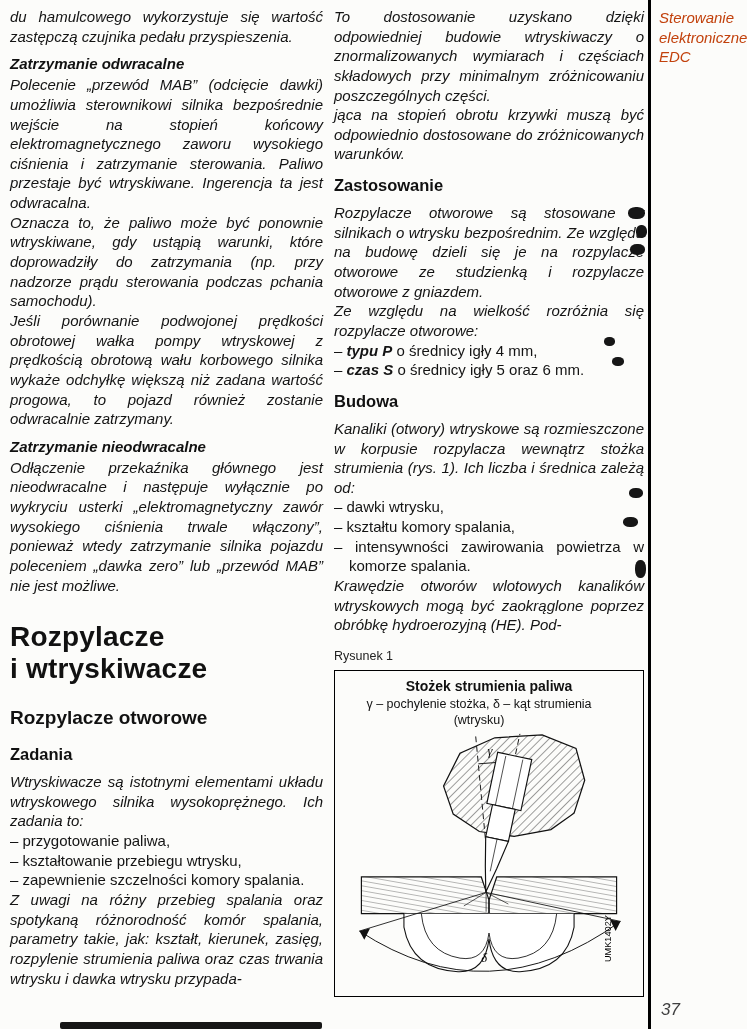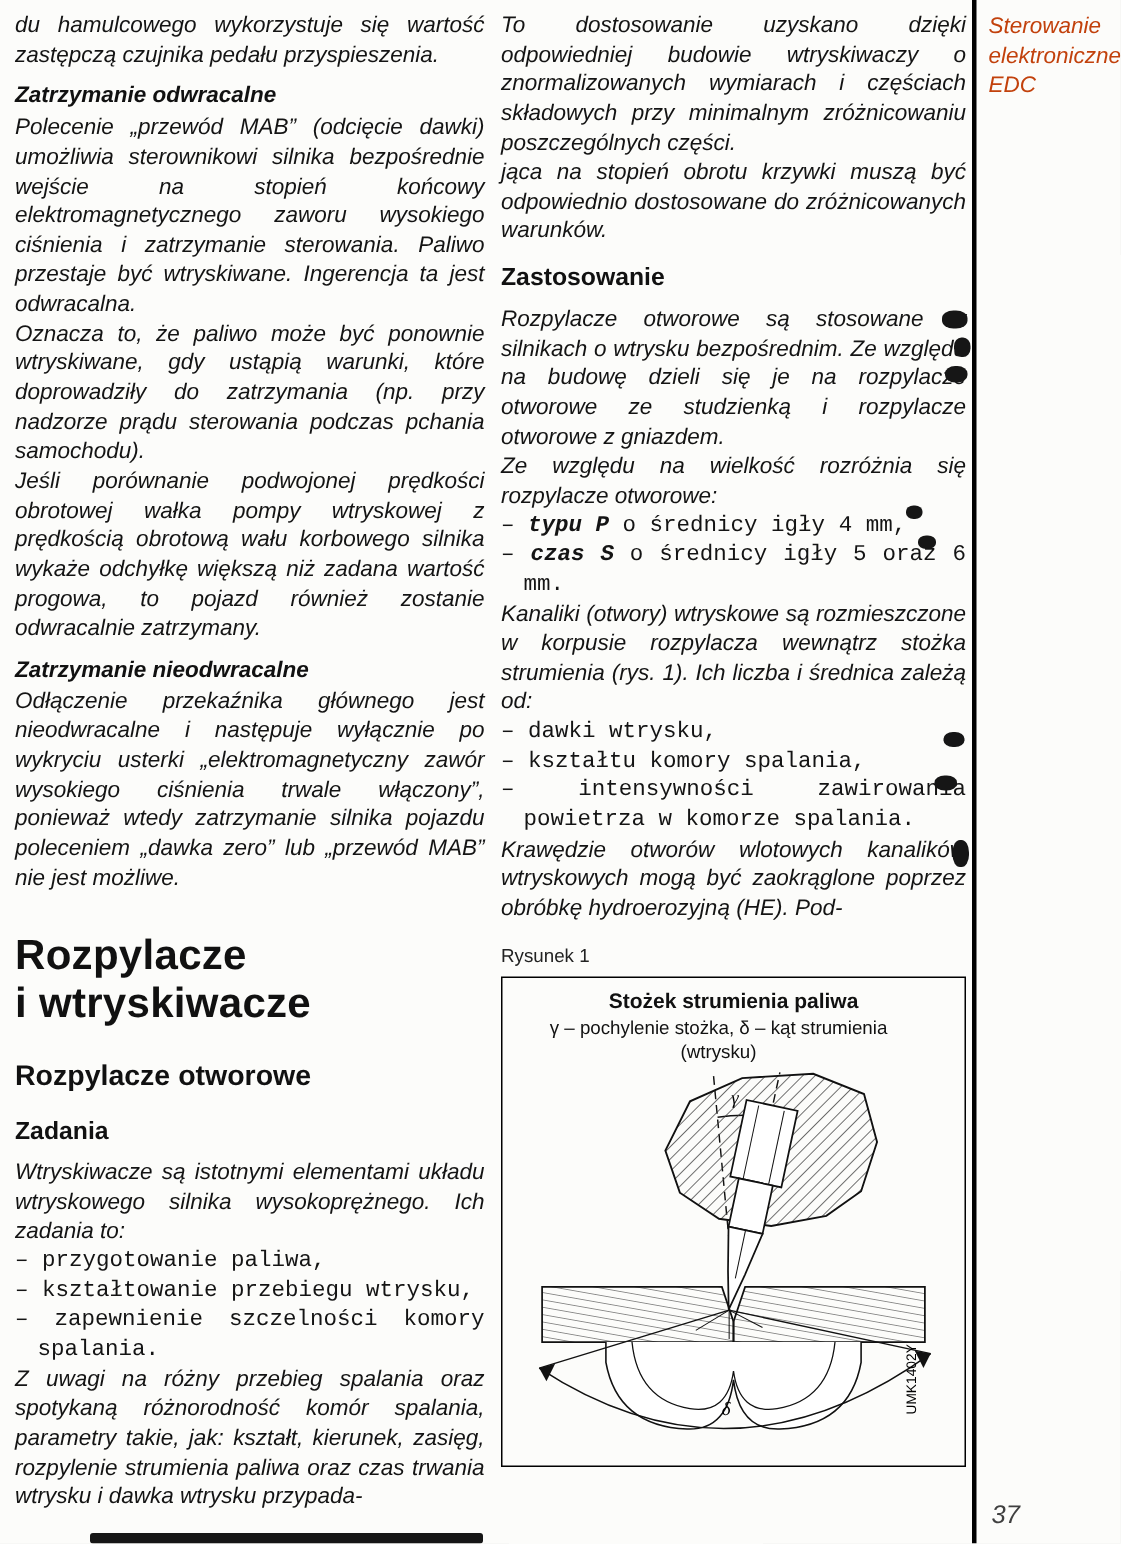--- a/index.html
+++ b/index.html
@@ -20,21 +20,21 @@
     margin:9px 0 3px; font-size:15px; font-weight:bold; font-style:italic;
   }
   .h-sub { margin:12px 0 8px; font-size:16.5px; font-weight:bold; }
   .h-big {
     margin:26px 0 22px; font-size:28px; font-weight:bold; line-height:1.14;
     letter-spacing:0.2px;
   }
   .h-big span { display:block; }
   .h-section { margin:0 0 16px; font-size:19px; font-weight:bold; }
   h1,h2,h3,h4 { font-weight:bold; }
-  .list { margin:0;font-family:Liberation Mono, monospace; }
+  .list { margin:0; }
   .li {
     font-size:15px; line-height:1.31; text-align:justify;
     padding-left:15px; text-indent:-15px; color:#141414;
   }
   .li .lead { font-weight:bold; font-style:italic; }
   .figure-label { margin:14px 0 7px; font-size:12.5px; color:#222; }
   .figure-box {
     border:1.5px solid #000; padding:7px 8px 4px; background:#fcfcfa;text-align:center;
   }
   .figure-title { font-size:14px; font-weight:bold; margin:0 0 2px; }
@@ -95,20 +95,21 @@
     <p class="body">jąca na stopień obrotu krzywki muszą być odpowiednio dostosowane do zróżnicowanych warunków.</p>
 
     <h3 class="h-sub">Zastosowanie</h3>
     <p class="body">Rozpylacze otworowe są stosowane w silnikach o wtrysku bezpośrednim. Ze względu na budowę dzieli się je na rozpylacze otworowe ze studzienką i rozpylacze otworowe z gniazdem.</p>
     <p class="body">Ze względu na wielkość rozróżnia się rozpylacze otworowe:</p>
     <div class="list">
       <div class="li"><span>–</span> <span class="lead">typu P</span> <span>o średnicy igły 4 mm,</span></div>
       <div class="li"><span>–</span> <span class="lead">czas S</span> <span>o średnicy igły 5 oraz 6 mm.</span></div>
     </div>
 
+    <h3 class="h-sub">Budowa</h3>
     <p class="body">Kanaliki (otwory) wtryskowe są rozmieszczone w korpusie rozpylacza wewnątrz stożka strumienia (rys. 1). Ich liczba i średnica zależą od:</p>
     <div class="list">
       <div class="li">– dawki wtrysku,</div>
       <div class="li">– kształtu komory spalania,</div>
       <div class="li">– intensywności zawirowania powietrza w komorze spalania.</div>
     </div>
     <p class="body">Krawędzie otworów wlotowych kanalików wtryskowych mogą być zaokrąglone poprzez obróbkę hydroerozyjną (HE). Pod-</p>
 
     <div class="figure-label">Rysunek 1</div>
     <div class="figure-box">

